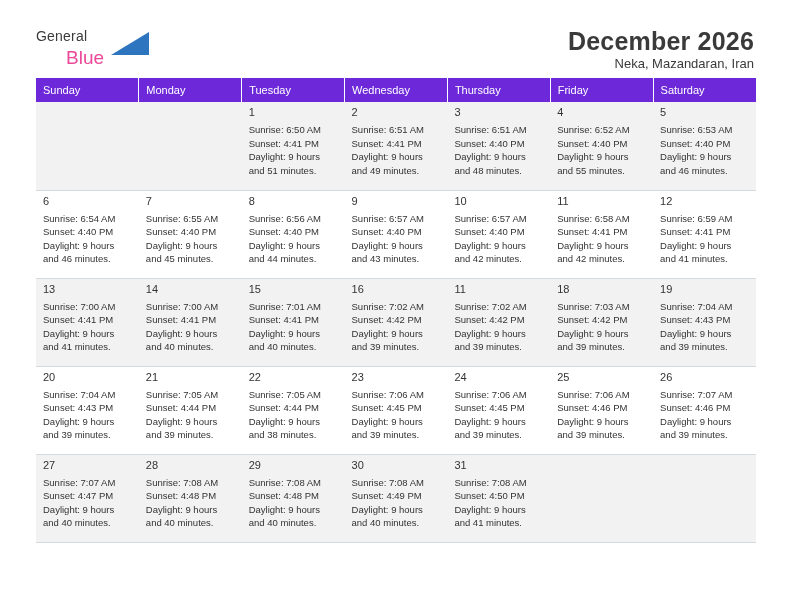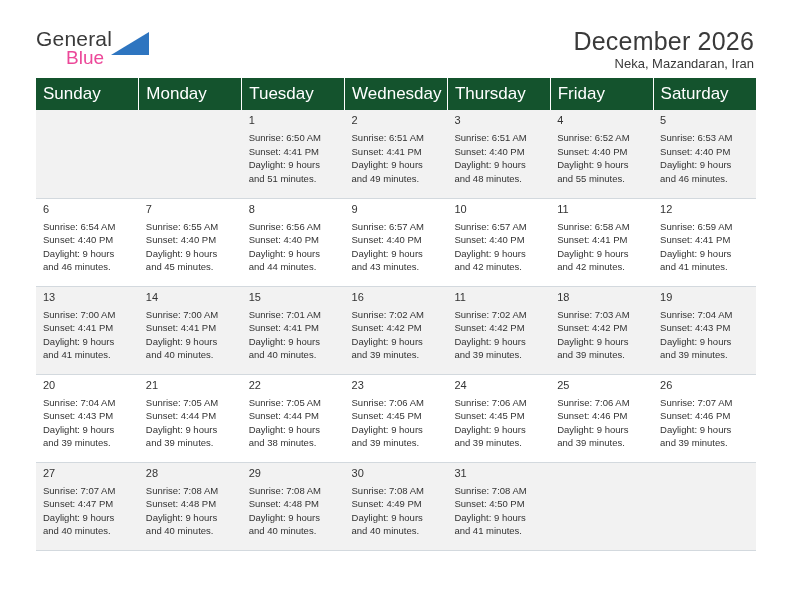--- a/index.html
+++ b/index.html
@@ -25,21 +25,21 @@
     padding: 28px 36px 0 36px;
     height: 78px;
   }
   .logo {
     position: relative;
     width: 120px;
     height: 46px;
     line-height: 1;
   }
   .logo-general {
-    font-size: 21px;
+    font-size: 14px;
     color: #3a3a3a;
     letter-spacing: .2px;
     font-family: "Liberation Sans", sans-serif;
   }
   .logo-blue {
     font-size: 19px;
     color: #ec4899;
     position: absolute;
     left: 30px;
     top: 20px;
@@ -52,41 +52,41 @@
     height: 26px;
     overflow: hidden;
   }
   .title-block {
     text-align: right;
     padding-right: 2px;
   }
   .cal-title {
     font-size: 25px;
     color: #3a3a3a;
-    font-weight: normal;
+    font-weight: bold;
     letter-spacing: .2px;
     line-height: 1.1;
   }
   .cal-sub {
     font-size: 13px;
     color: #3a3a3a;
   }
   
   .cal-wrap {
     padding: 0 36px;
   }
   table.cal {
     width: 720px;
     border-collapse: collapse;
     table-layout: fixed;
   }
   table.cal th {
-    background: #14532d;
+    background: #6d28d9;
     color: #ffffff;
-    font-size: 17px;
+    font-size: 11px;
     font-weight: normal;
     text-align: left;
     padding: 6px 7px;
     height: 23px;
     border-right: 1px solid #ffffff;
   }
   table.cal th:last-child { border-right: none; }
   table.cal td {
     vertical-align: top;
     height: 88px;

